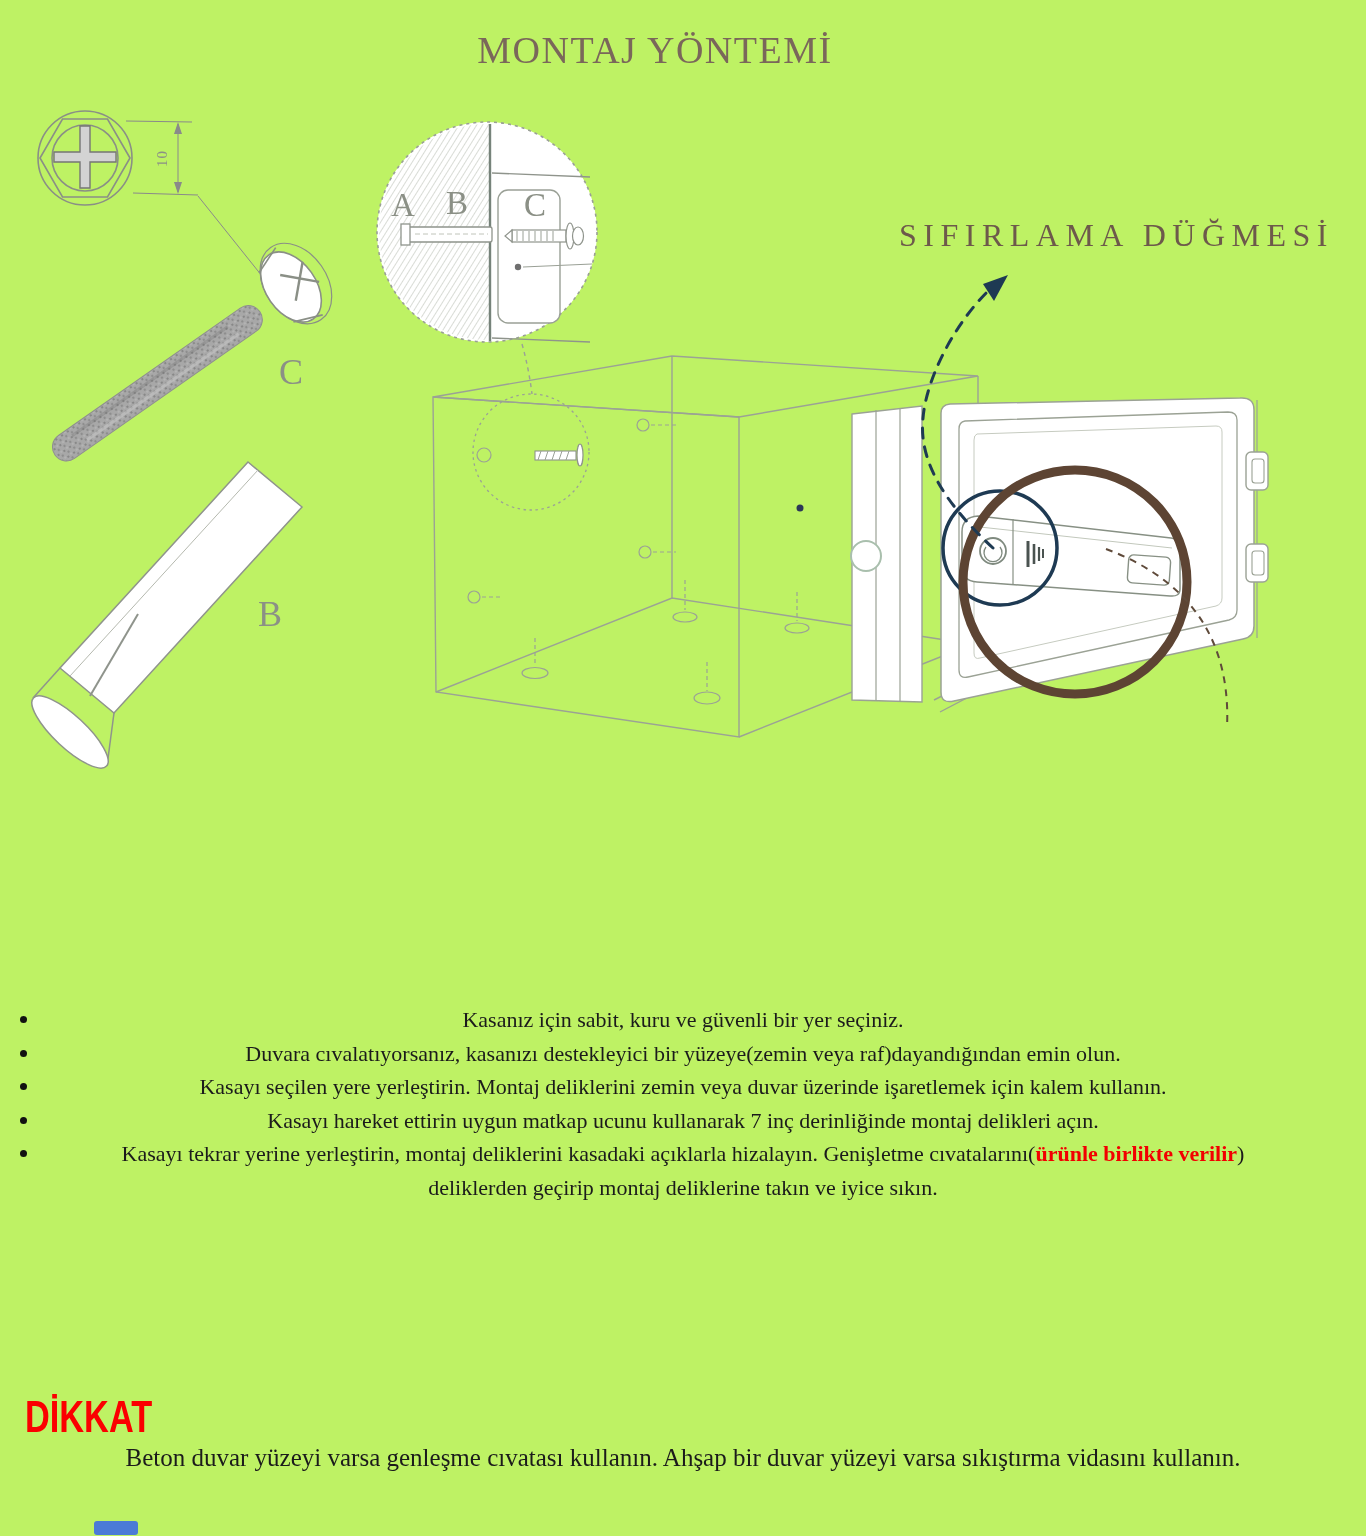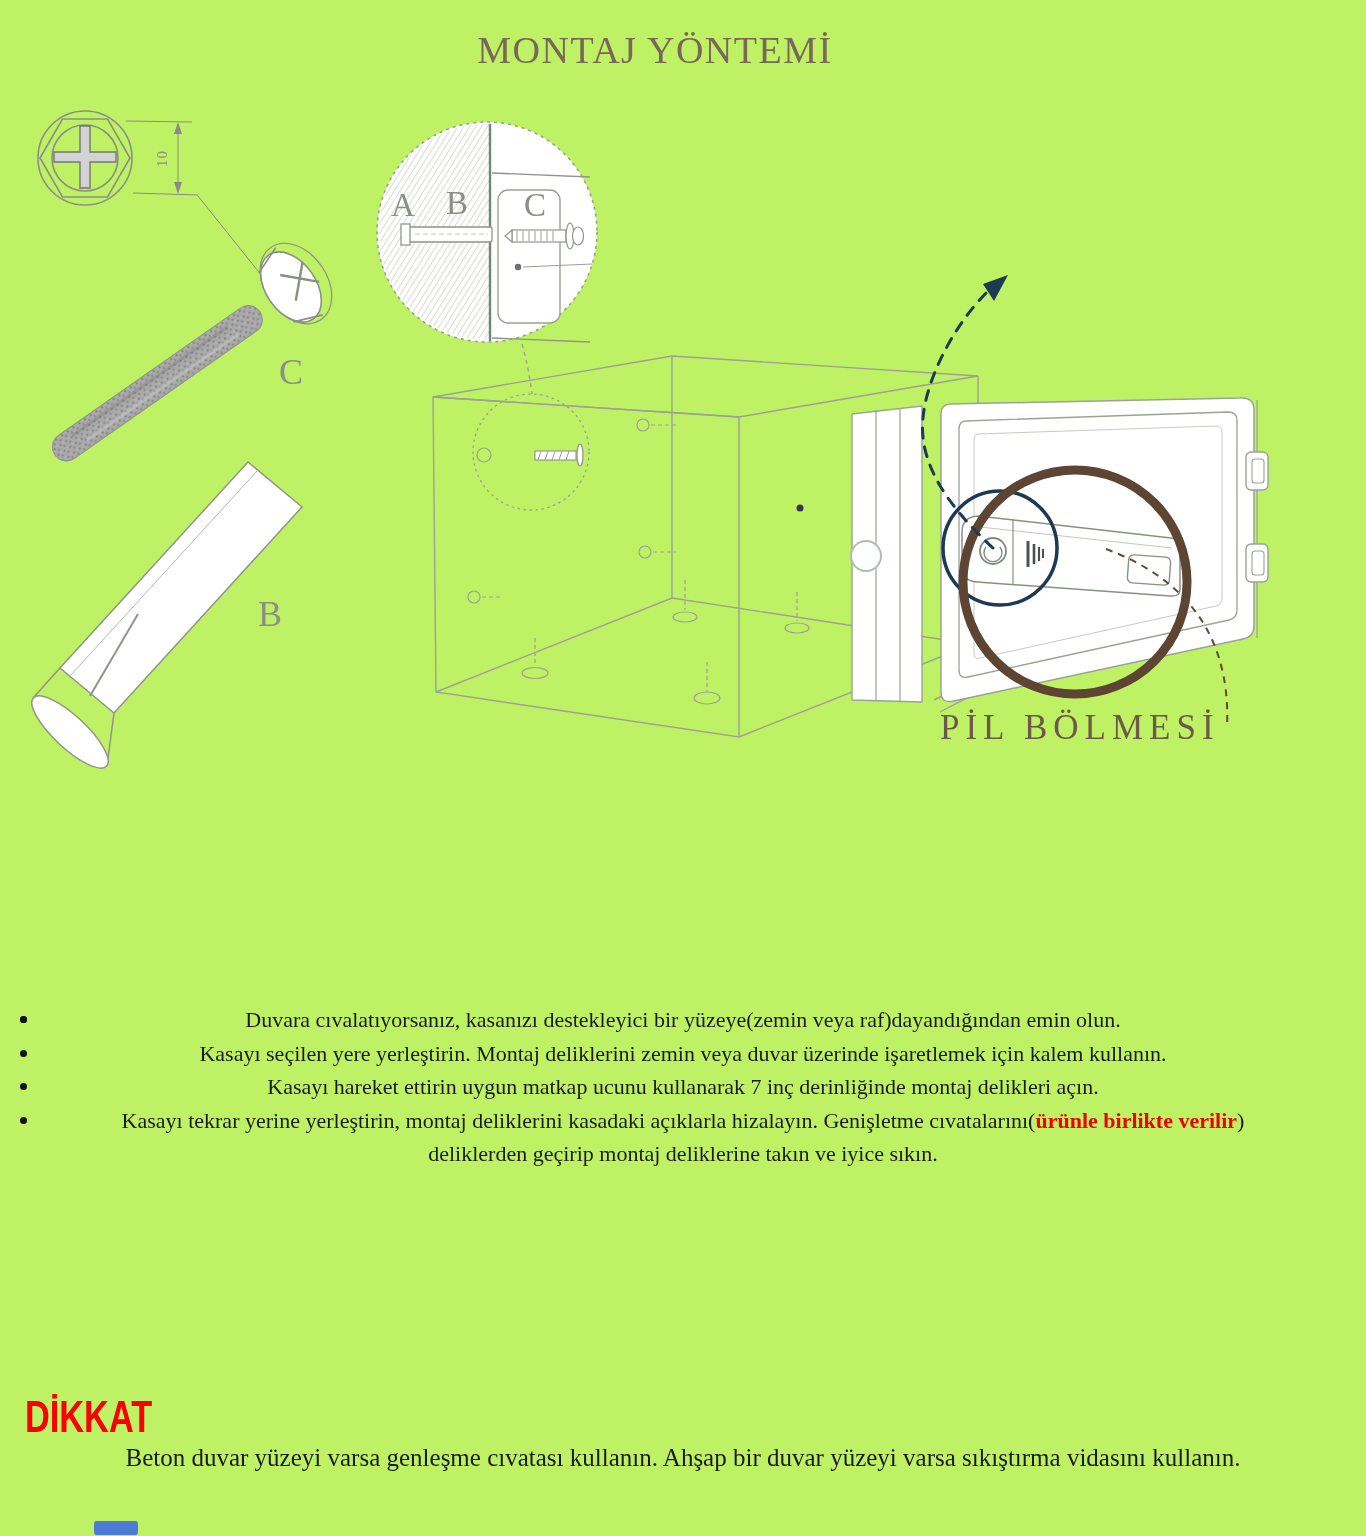--- a/index.html
+++ b/index.html
@@ -211,26 +211,27 @@
       <circle cx="1000" cy="548" r="57" fill="none" stroke="#1e3a53" stroke-width="3.5"></circle>
       <circle cx="1075" cy="582" r="112" fill="none" stroke="#5d4433" stroke-width="9"></circle>
 
       <g fill="none">
         <path d="M993,548 C950,508 918,465 923,418 C927,372 962,312 997,283" stroke="#1e3a53" stroke-width="3" stroke-dasharray="10 9" stroke-linecap="round"></path>
         <polygon points="1008,275 983,284 994,301" fill="#1e3a53"></polygon>
       </g>
       <path d="M1106,549 C1168,572 1232,620 1227,728" fill="none" stroke="#5f4a3a" stroke-width="2" stroke-dasharray="7 6"></path>
     </svg>
 
-    <div class="callout callout-battery">PİL BÖLMESİ</div>
+    <div class="callout callout-reset">SIFIRLAMA DÜĞMESİ</div>
   </div>
 
   <ul class="instructions">
     <li>
       <span class="dot"></span>
+      <span class="txt">Kasanız için sabit, kuru ve güvenli bir yer seçiniz.</span>
     </li>
     <li>
       <span class="dot"></span>
       <span class="txt">Duvara cıvalatıyorsanız, kasanızı destekleyici bir yüzeye(zemin veya raf)dayandığından emin olun.</span>
     </li>
     <li>
       <span class="dot"></span>
       <span class="txt">Kasayı seçilen yere yerleştirin. Montaj deliklerini zemin veya duvar üzerinde işaretlemek için kalem kullanın.</span>
     </li>
     <li>

